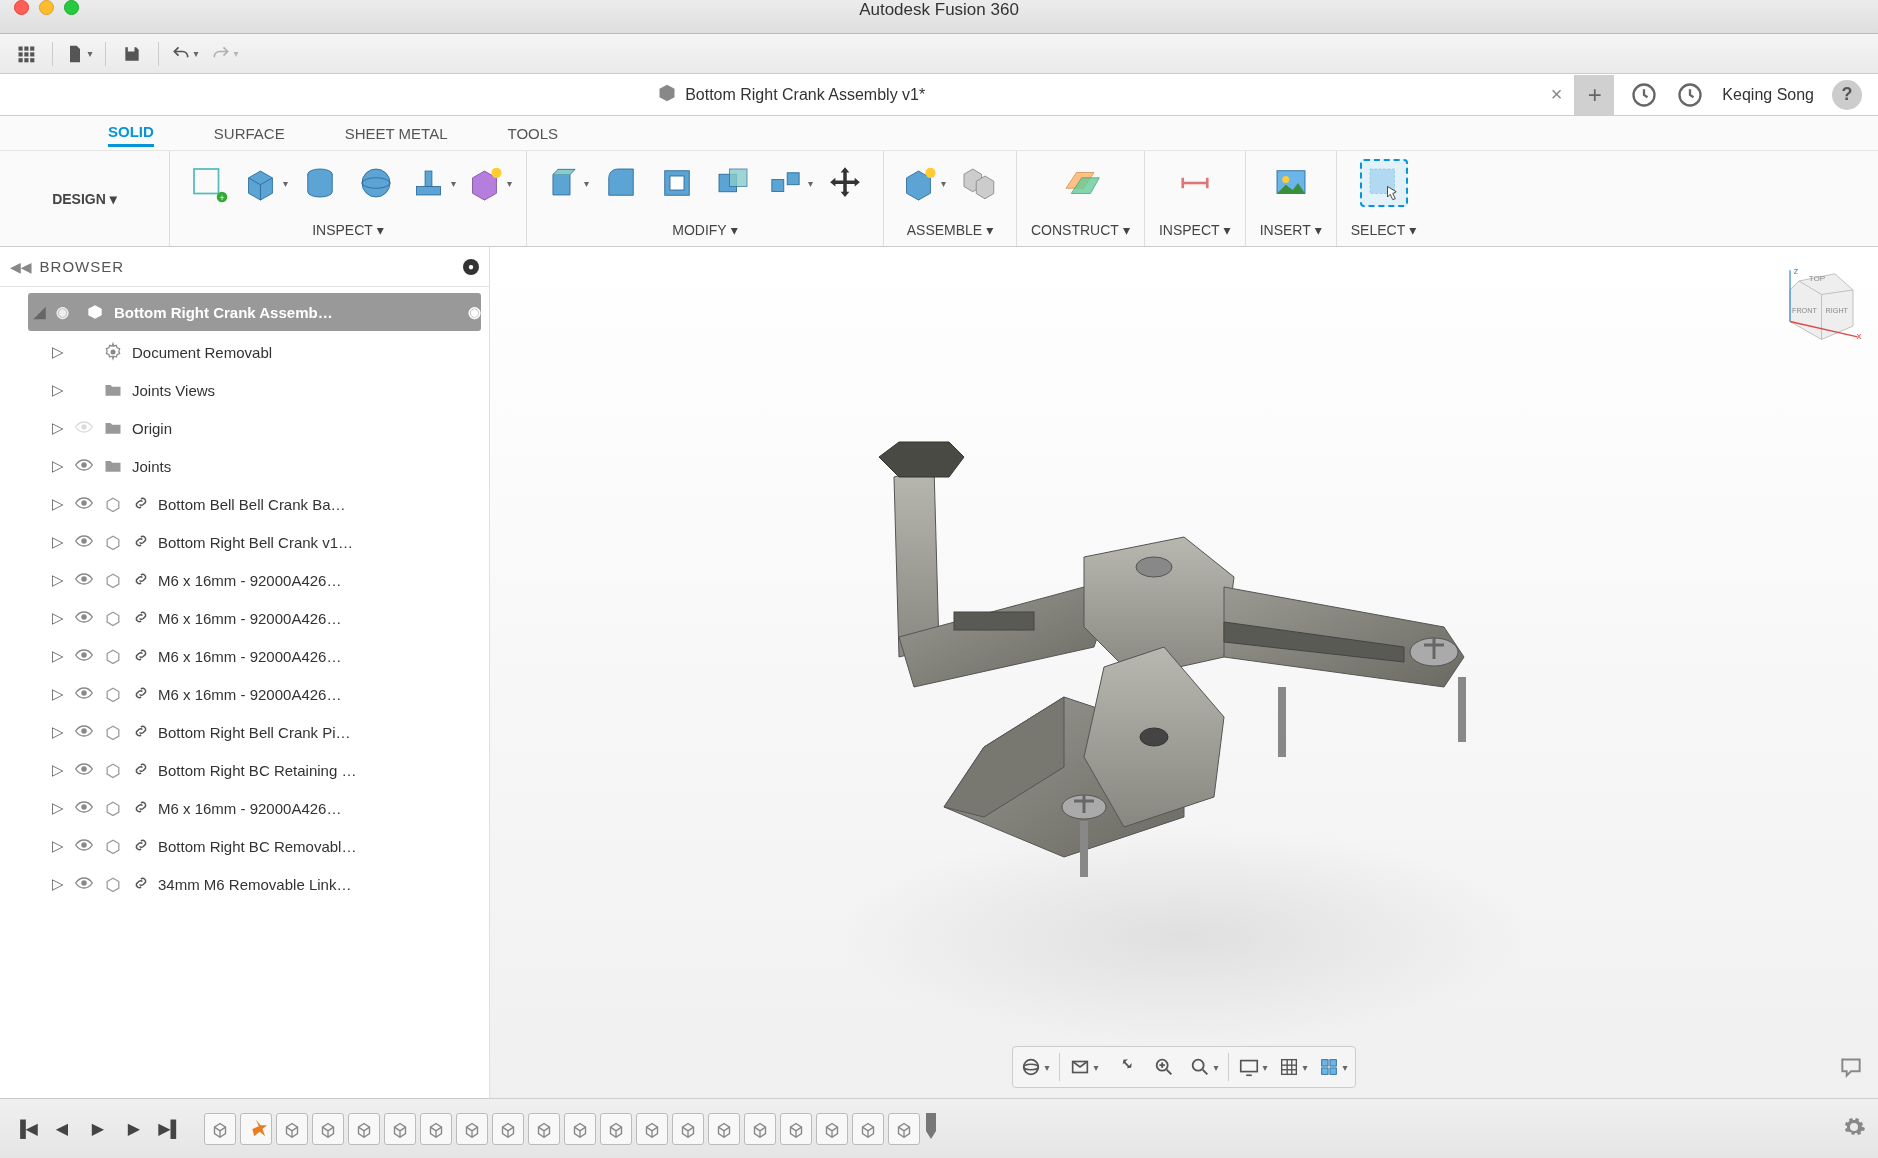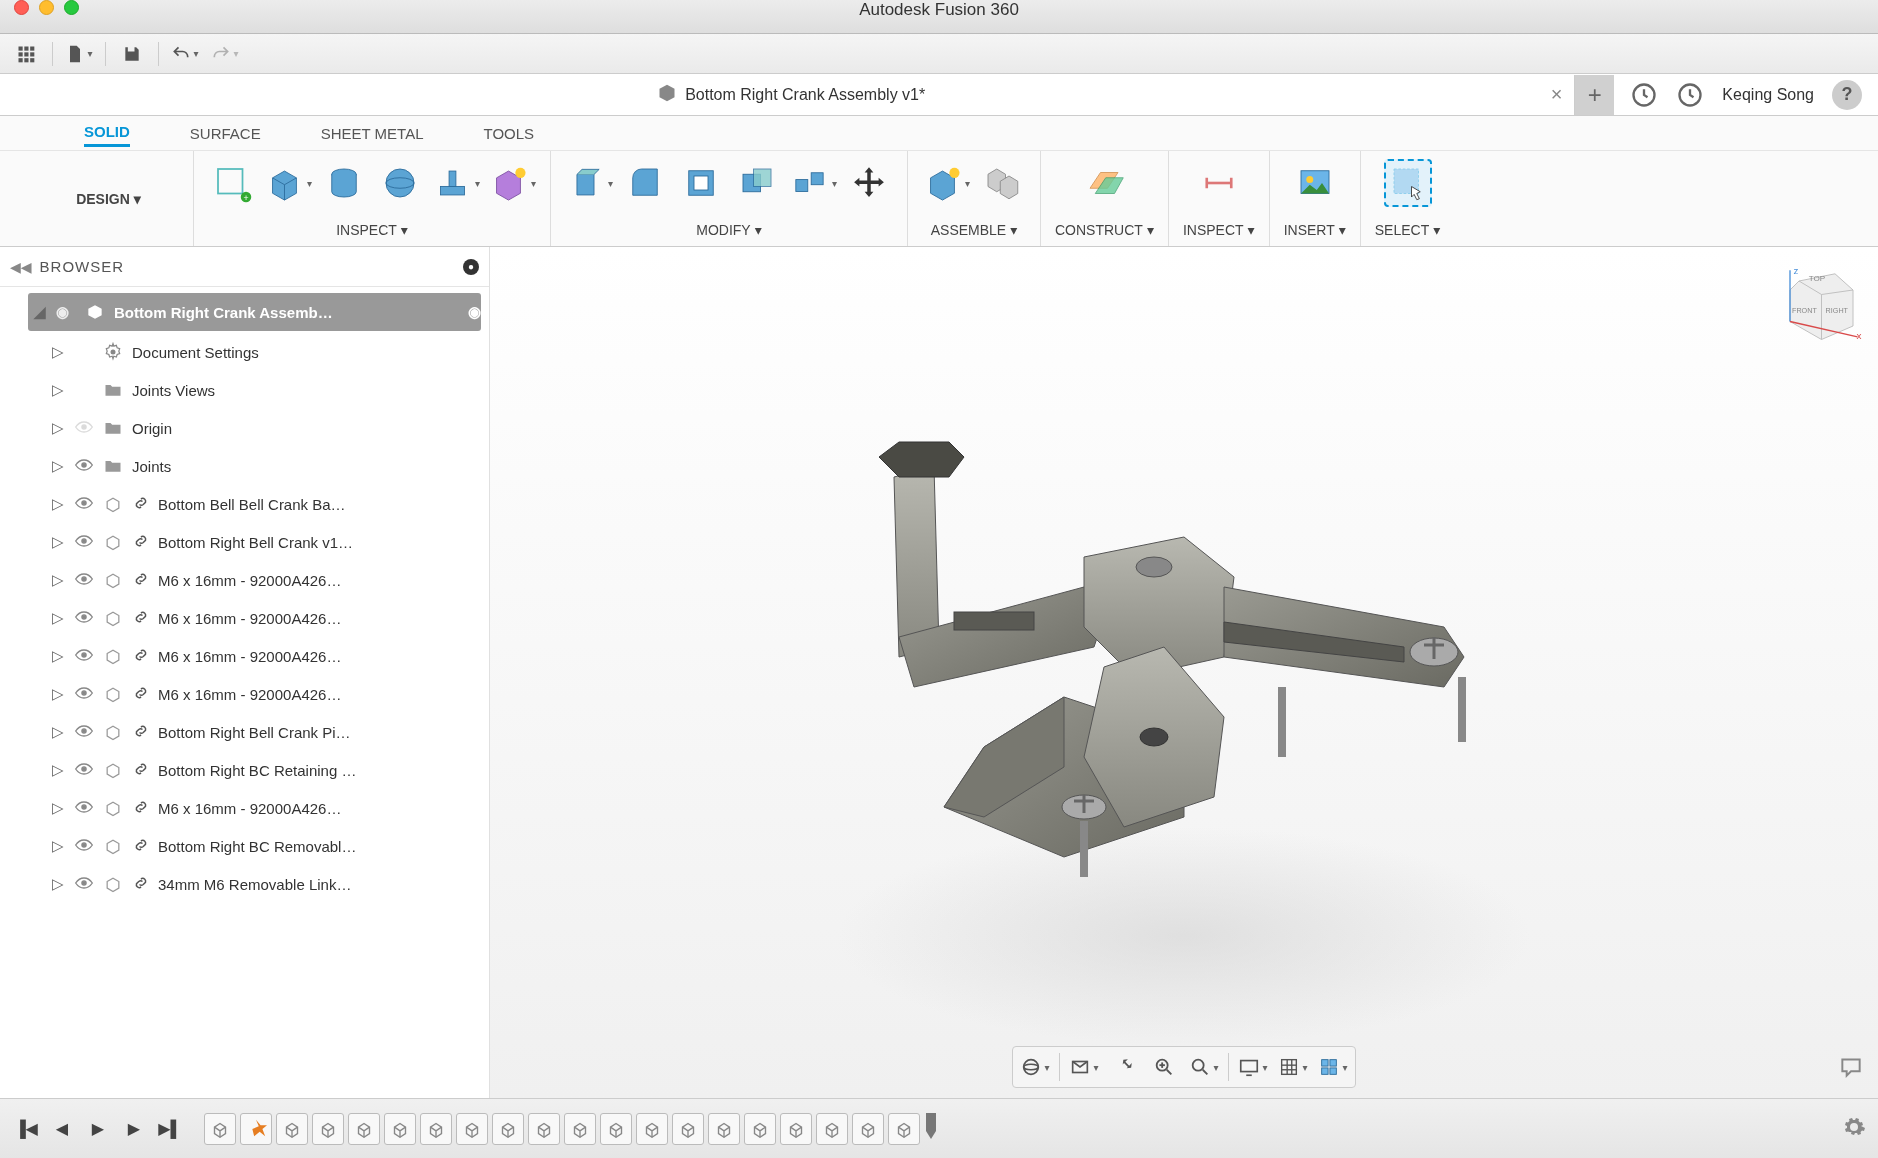--- a/index.html
+++ b/index.html
@@ -17,24 +17,24 @@
 .qsep { width:1px; height:24px; background:#ccc; margin:0 4px; }
 .tabbar { height:42px; background:#fff; border-bottom:1px solid #ccc; display:flex; align-items:center; padding-left:8px; }
 .doctab { flex:1; display:flex; align-items:center; justify-content:center; gap:8px; height:100%; font-size:16px; color:#333; position:relative; }
 .doctab .x { position:absolute; right:12px; color:#888; font-size:20px; cursor:pointer; }
 .tabplus { width:40px; height:40px; display:flex; align-items:center; justify-content:center; background:#d0d0d0; font-size:24px; color:#666; cursor:pointer; border-left:1px solid #ccc; }
 .tabright { display:flex; align-items:center; gap:18px; padding:0 16px; }
 .tabright .ico { width:28px; height:28px; color:#666; cursor:pointer; }
 .uname { font-size:16px; color:#333; }
 .helpbtn { width:30px; height:30px; border-radius:50%; background:#ccc; color:#555; display:flex; align-items:center; justify-content:center; font-size:18px; font-weight:bold; }
 .ribbon { background:#fafafa; border-bottom:1px solid #ccc; }
-.rtabs { display:flex; padding-left:84px; gap:60px; height:34px; align-items:center; }
+.rtabs { display:flex; padding-left:108px; gap:60px; height:34px; align-items:center; }
 .rtab { font-size:15px; color:#555; cursor:pointer; padding:4px 0; }
 .rtab.active { color:#0696d7; font-weight:700; border-bottom:3px solid #0696d7; }
-.rtools { display:flex; height:96px; border-top:1px solid #e5e5e5;padding-left:24px; }
+.rtools { display:flex; height:96px; border-top:1px solid #e5e5e5; }
 .rsection { display:flex; flex-direction:column; align-items:center; border-right:1px solid #ddd; padding:4px 14px; }
 .rsection.first { justify-content:center; }
 .rlabel { font-size:14px; color:#444; margin-top:auto; padding:4px 0; display:flex; align-items:center; gap:4px; }
 .ricons { display:flex; gap:8px; align-items:center; padding-top:4px; }
 .ricon { width:48px; height:48px; border-radius:4px; display:flex; align-items:center; justify-content:center; cursor:pointer; position:relative; }
 .ricon.sel { border:2px dashed #0696d7; background:#e3f2fa; }
 .ricon svg { width:42px; height:42px; }
 .workspace { flex:1; display:flex; position:relative; background:#fff; overflow:hidden; }
 .browser { width:490px; background:#fff; border-right:1px solid #e0e0e0; display:flex; flex-direction:column; }
 .bhdr { height:40px; display:flex; align-items:center; padding:0 10px; gap:8px; border-bottom:1px solid #e5e5e5; }
@@ -320,21 +320,21 @@
       <div id="tree-items">
           <div class="trow sub">
             <span class="arr">▷</span>
             <span class="eye"></span>
             <span class="tico">
               <svg width="20" height="20" viewBox="0 0 24 24" fill="#888">
                 <circle cx="12" cy="12" r="3"></circle>
                 <path d="M12 2l1 3 3-1 1 3 3 1-1 3 1 3-3 1-1 3-3-1-1 3-1-3-3 1-1-3-3-1 1-3-1-3 3-1 1-3 3 1z" fill="none" stroke="#888" stroke-width="1.5"></path>
               </svg>
             </span>
-            <span class="tlabel">Document Settings</span>
+            <span class="tlabel">Document Removabl</span>
           </div>
           <div class="trow sub">
             <span class="arr">▷</span>
             <span class="eye"></span>
             <span class="tico">
               <svg width="20" height="20" viewBox="0 0 24 24" fill="#999">
                 <path d="M3 6h6l2 2h10v11H3z"></path>
               </svg>
             </span>
             <span class="tlabel">Joints Views</span>

